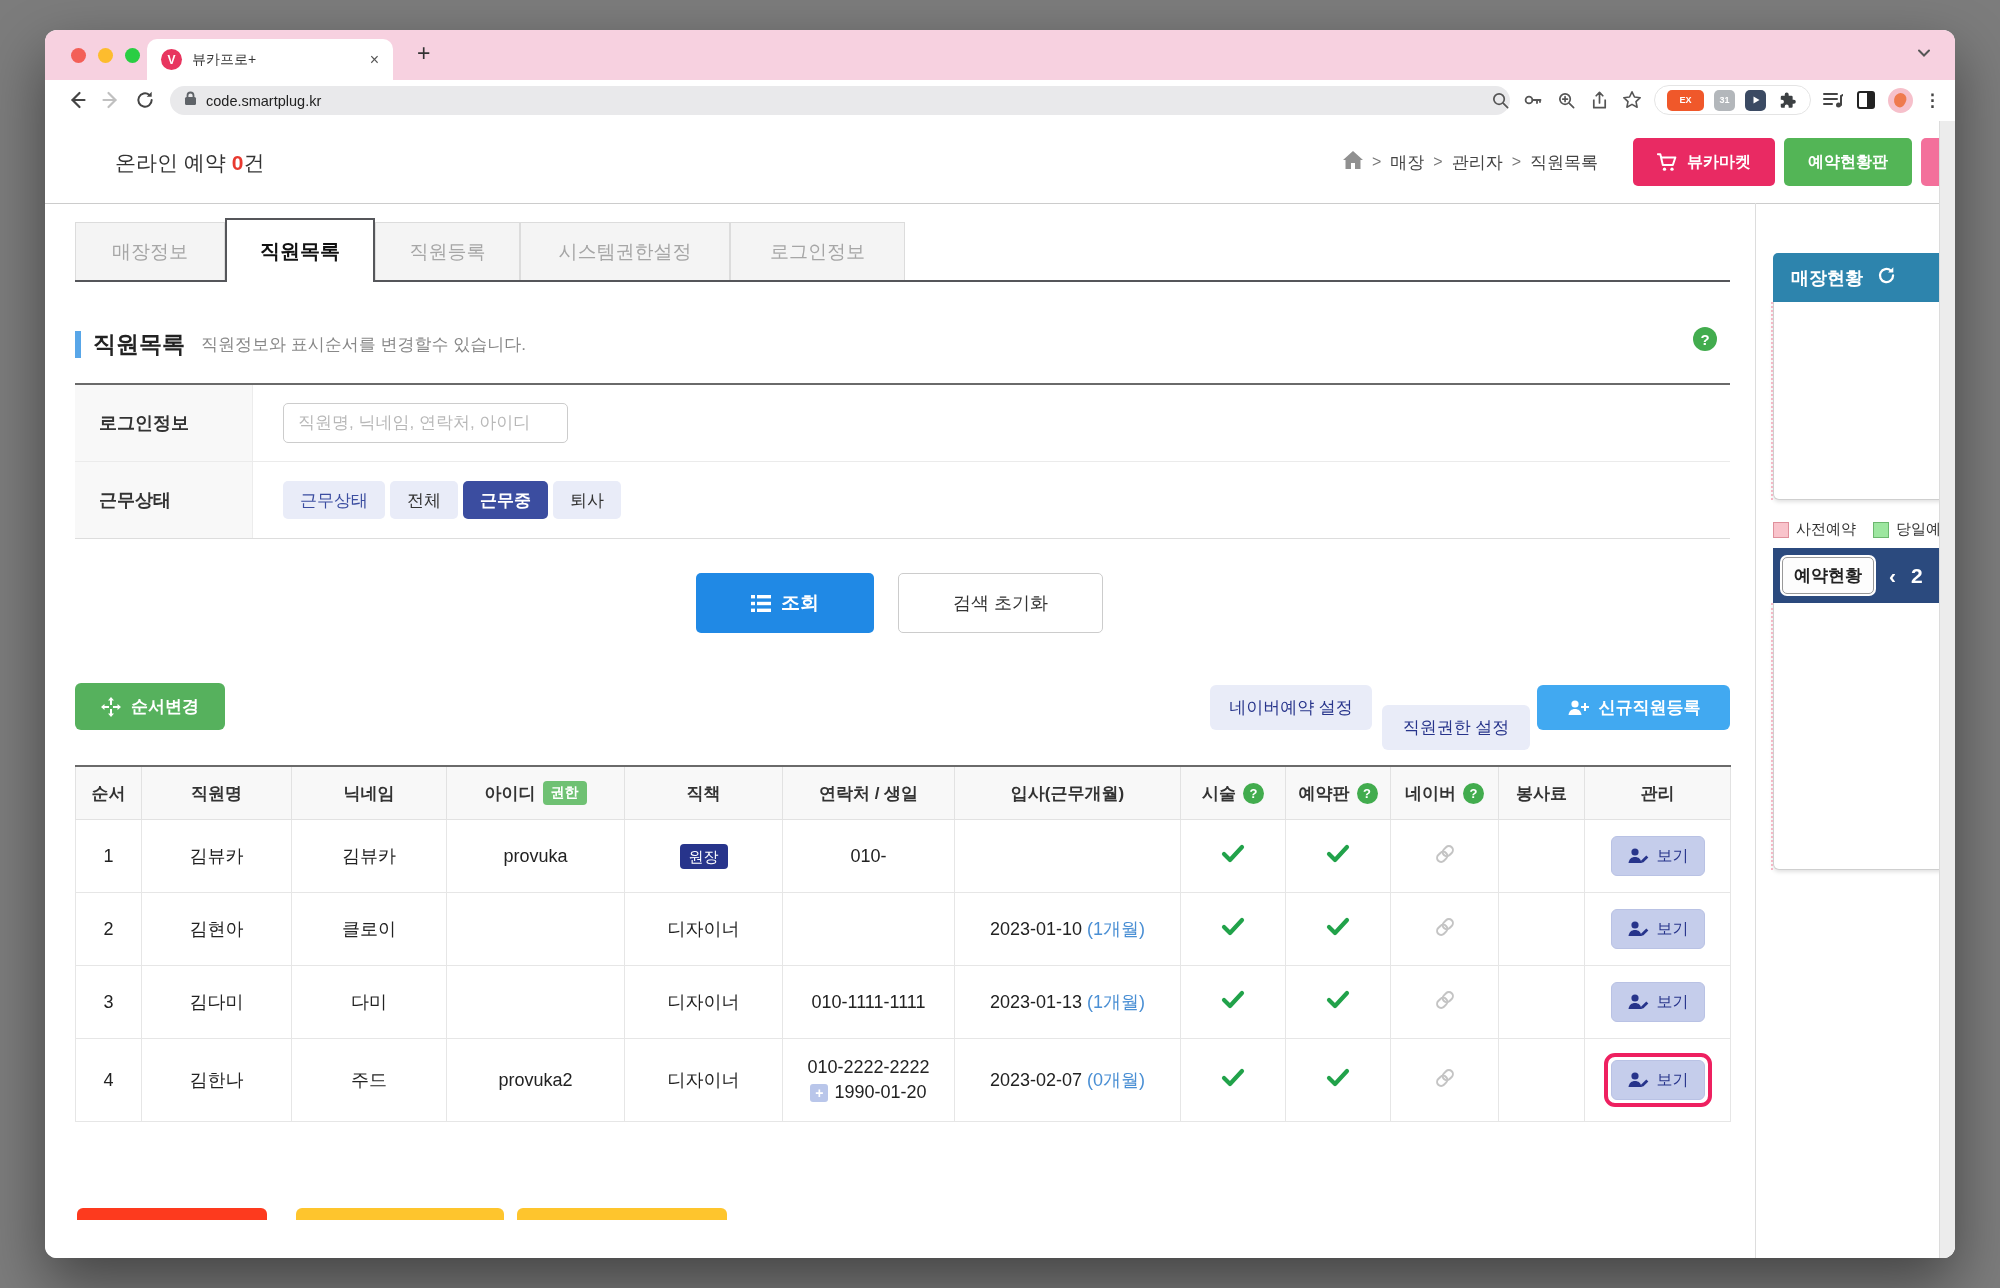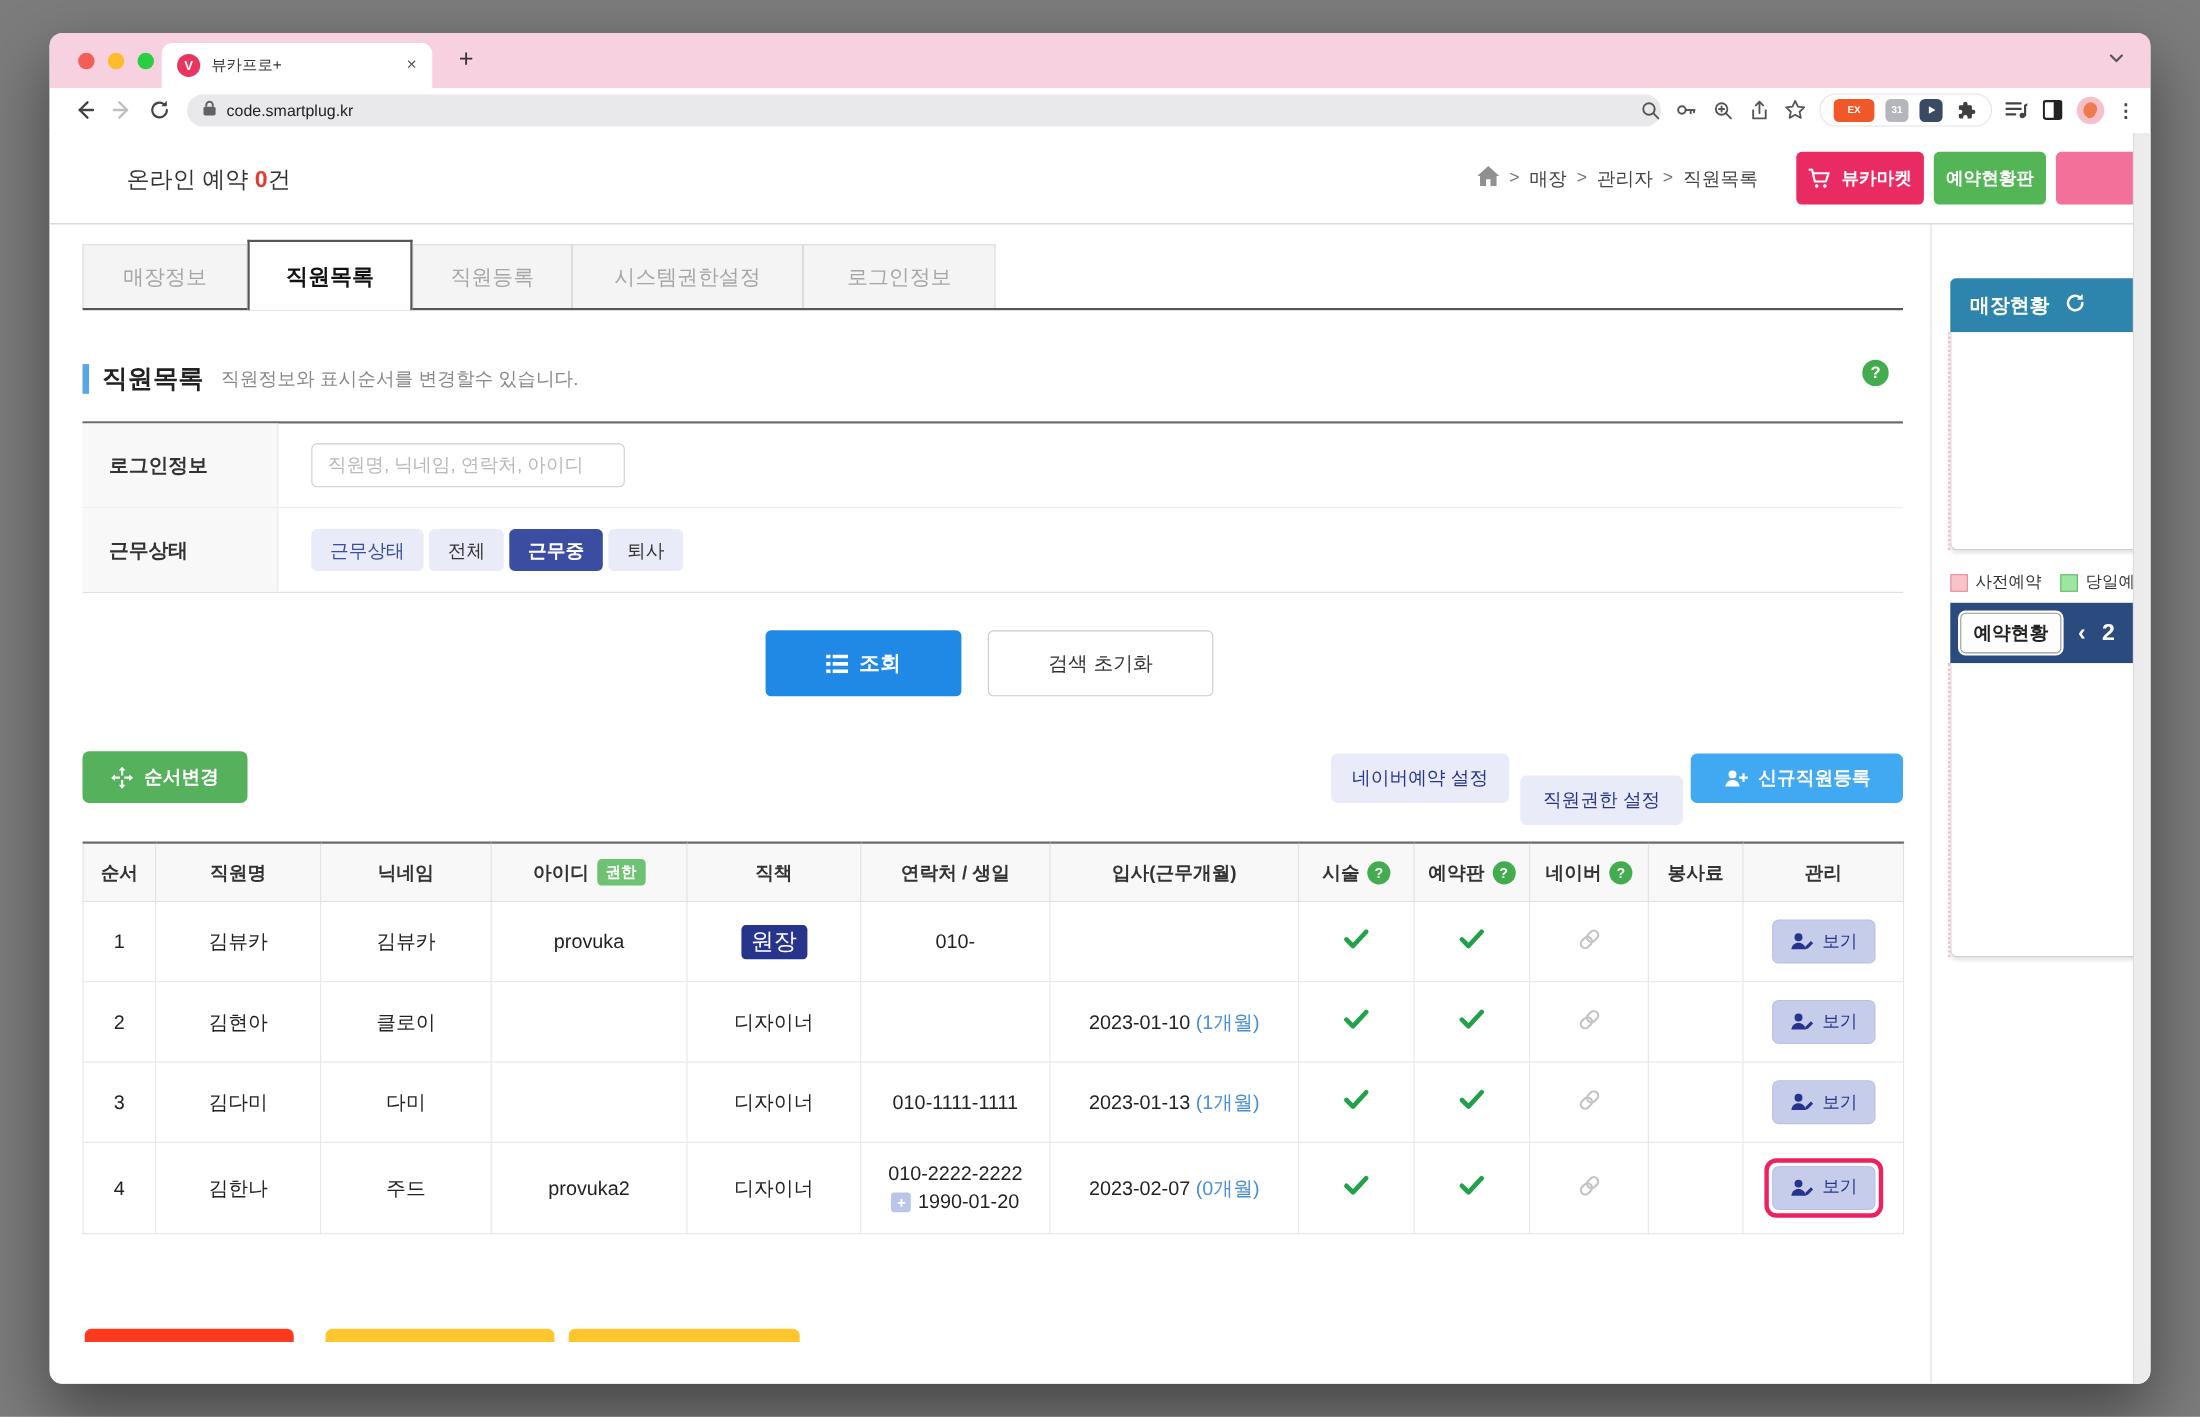--- a/index.html
+++ b/index.html
@@ -37,21 +37,21 @@
   
   .page{position:absolute;left:0;top:91px;width:100%;height:1137px;background:#fff;}
   .page-clip{position:absolute;left:0;top:0;width:1895px;height:1137px;overflow:hidden;}
   .scrollstrip{position:absolute;right:0;top:0;width:15px;height:1137px;background:#ececec;border-left:1px solid #dcdcdc;}
 
   .ph-left{position:absolute;left:70px;top:28px;font-size:21px;color:#333;}
   .ph-left b{color:#e8392f;}
   .ph-right{position:absolute;left:1298px;top:6px;height:70px;display:flex;align-items:center;gap:9px;white-space:nowrap;}
   .bc{font-size:17px;color:#444;}
   .bc-sep{font-size:16px;color:#777;}
-  .hbtn{height:48px;border-radius:6px;color:#fff;font-size:16px;font-weight:bold;display:flex;align-items:center;justify-content:center;gap:8px;padding:0 11px;flex:0 0 auto;}
+  .hbtn{height:48px;border-radius:6px;color:#fff;font-size:16px;font-weight:bold;display:flex;align-items:center;justify-content:center;gap:8px;padding:0 24px;flex:0 0 auto;}
   .hbtn.market{background:#e92a63;margin-left:26px;}
   .hbtn.board{background:#53b556;}
   .hbtn.manager{background:#f3709b;width:150px;}
   .hdr-divider{position:absolute;left:0;top:82px;width:1895px;height:0;border-top:1px solid #ccc;}
   .vdivider{position:absolute;left:1710px;top:82px;width:0;height:1055px;border-left:1px solid #ddd;}
 
   
   .tabs{position:absolute;left:30px;top:97px;width:1655px;height:64px;display:flex;align-items:flex-end;border-bottom:2px solid #55565a;box-sizing:border-box;}
   .tabx{height:58px;display:flex;align-items:center;justify-content:center;font-size:19px;color:#a6a6a6;background:#f4f4f4;border:1px solid #dcdcdc;border-bottom:none;box-sizing:border-box;}
   .tabx.active{background:#fff;border:2px solid #55565a;border-bottom:none;margin-bottom:-2px;height:64px;color:#111;font-weight:bold;font-size:20px;z-index:2;}
@@ -90,21 +90,21 @@
   .addstaff{position:absolute;left:1492px;top:564px;width:193px;height:45px;background:#41a9f1;color:#fff;font-size:17px;font-weight:bold;border-radius:6px;}
 
   
   .stable{position:absolute;left:30px;top:644px;width:1655px;border-collapse:collapse;table-layout:fixed;}
   .stable th{height:50px;background:#f8f8f8;border:1px solid #e2e2e2;border-top:2px solid #6a6a6a;font-size:17px;font-weight:bold;color:#333;}
   .stable td{border:1px solid #e6e6e6;text-align:center;font-size:18px;color:#222;vertical-align:middle;}
   .rh1 td{height:70px;} .rh2 td{height:80px;}
   .thwrap{display:flex;align-items:center;justify-content:center;gap:7px;}
   .permbadge{background:#6fc173;color:#fff;font-size:14px;font-weight:bold;border-radius:4px;padding:3px 8px;}
   .qmark.sm{width:21px;height:21px;font-size:13px;}
-  .posbadge{background:#27348b;color:#fff;font-size:21px;border-radius:4px;padding:4px 9px;margin-top:34px;}
+  .posbadge{background:#27348b;color:#fff;font-size:15px;border-radius:4px;padding:4px 9px;margin-top:34px;}
   .hiredate{color:#222;} .hiremo{color:#4a8fd4;}
   .bday{display:flex;align-items:center;justify-content:center;gap:6px;margin-top:4px;}
   .plusbox{width:18px;height:18px;background:#b9c6ea;border-radius:3px;color:#fff;font-weight:bold;font-size:14px;display:inline-flex;align-items:center;justify-content:center;}
   .plusbox::before{content:"+";}
   .viewbtn{display:inline-flex;align-items:center;justify-content:center;gap:8px;width:92px;height:38px;background:#c5cdeb;border:1px solid #b9c2e4;border-radius:6px;color:#27348b;font-size:16px;}
   .ring{display:inline-block;border:4px solid #ee2060;border-radius:11px;padding:3px;line-height:0;}
 
   
   .strip{position:absolute;top:1087px;height:12px;border-radius:6px 6px 0 0;}
   .strip.s1{left:32px;width:190px;background:#fd3a1e;}

